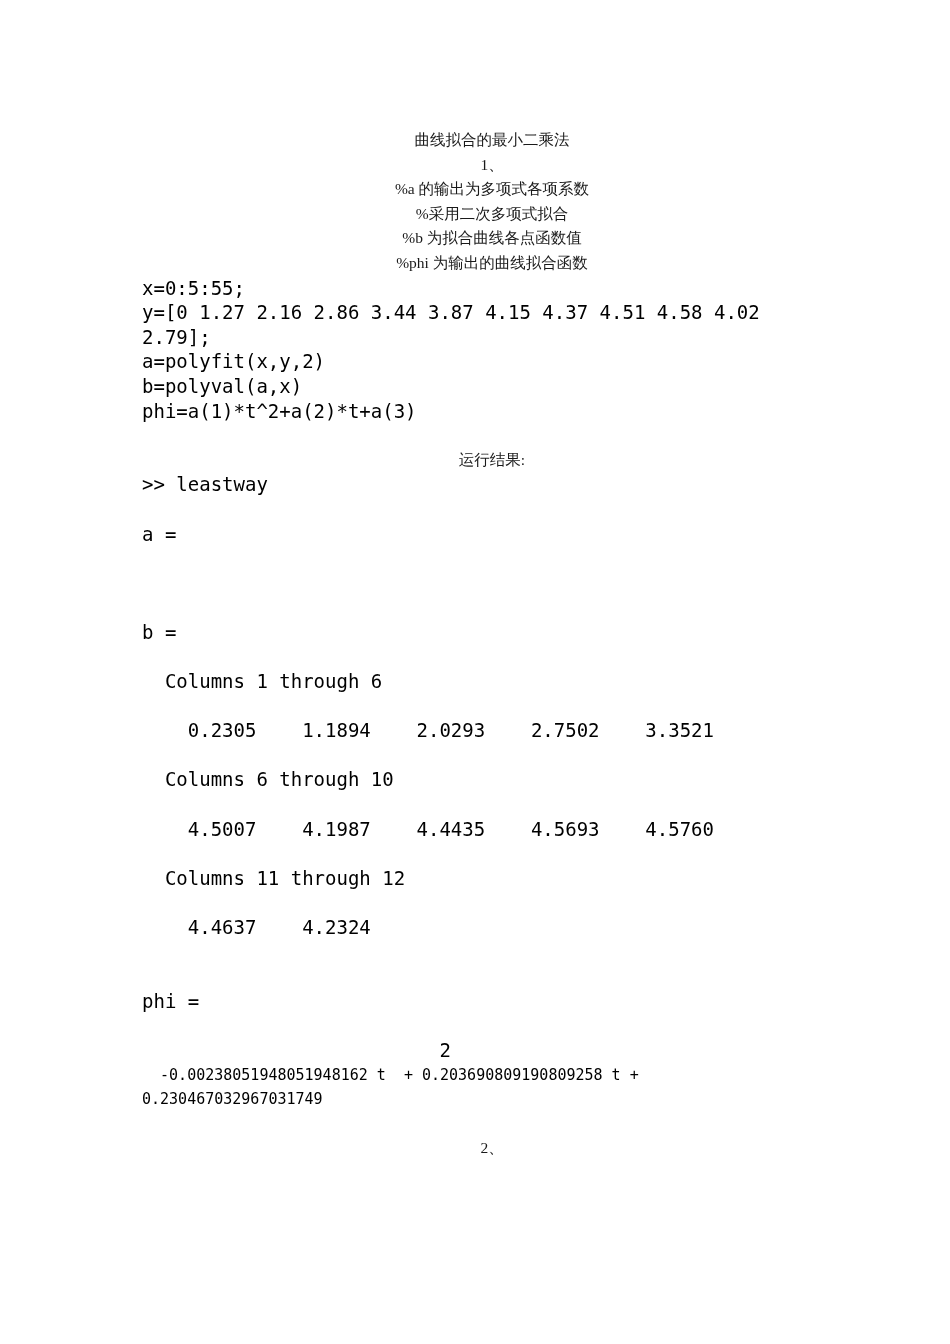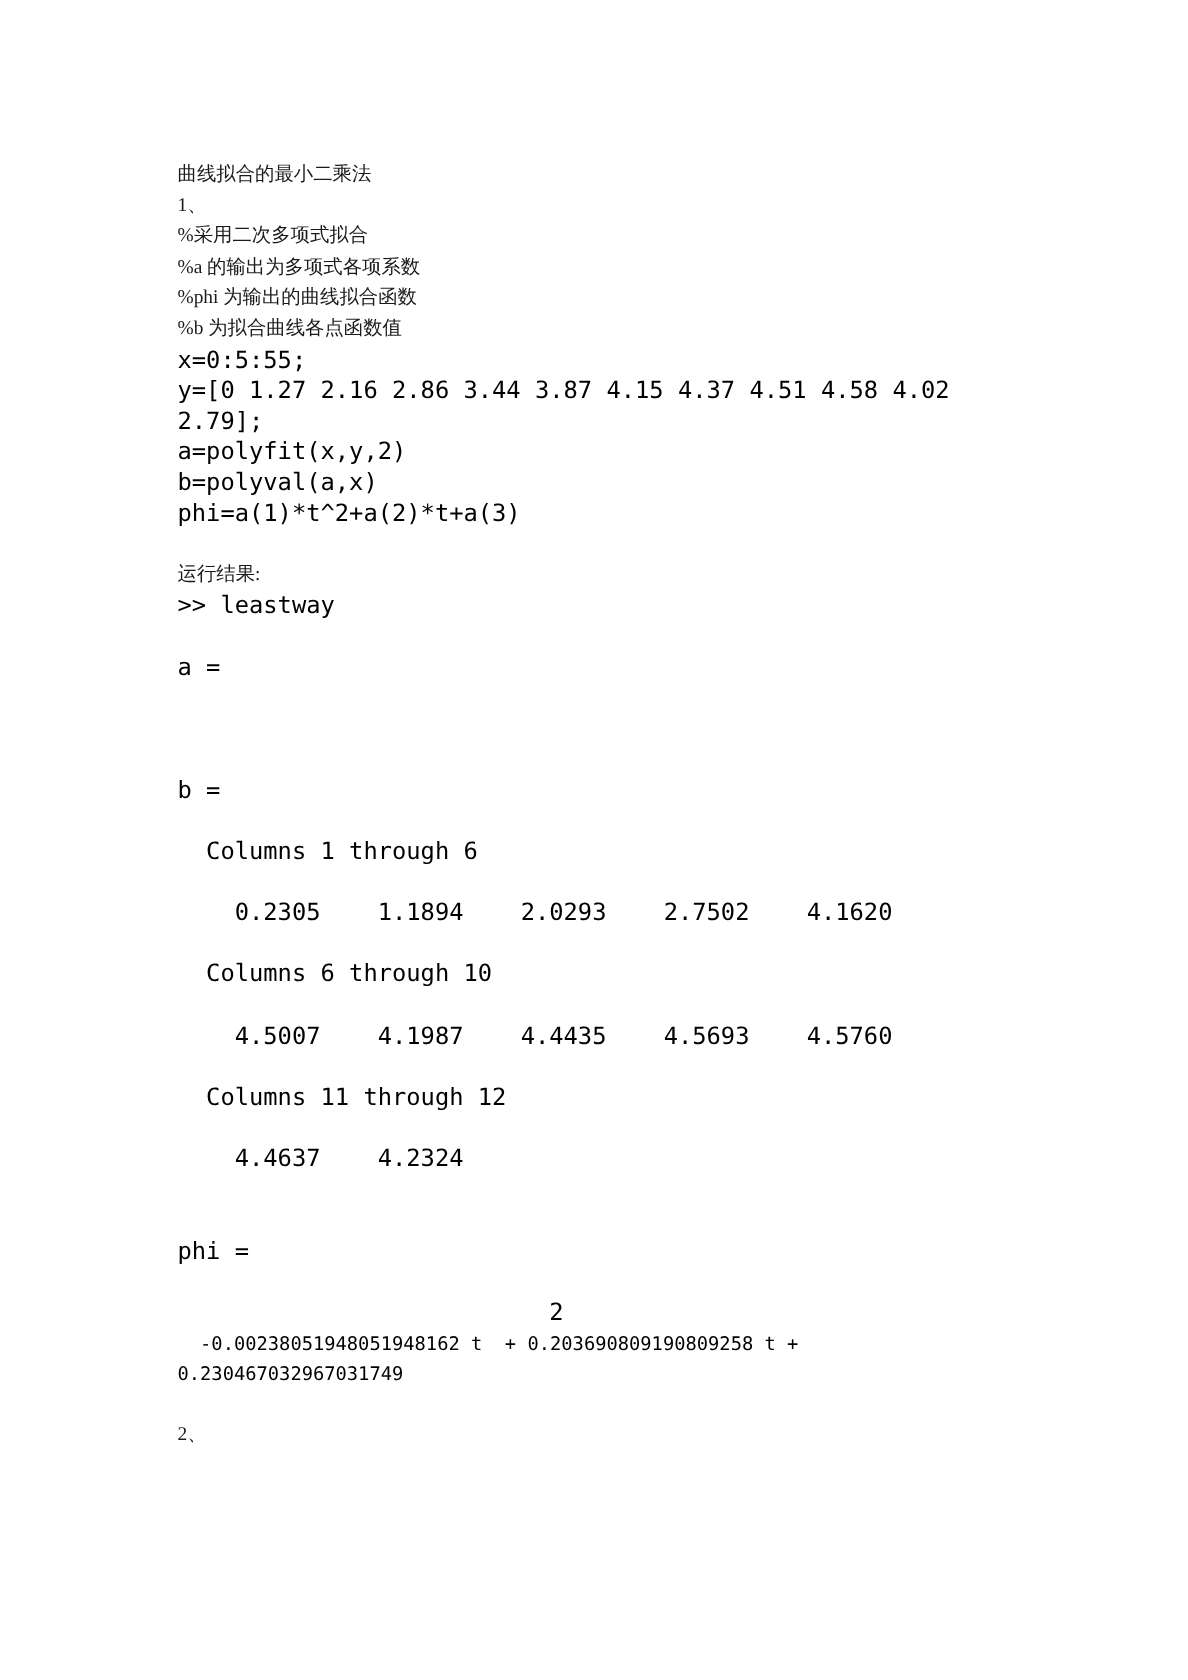--- a/index.html
+++ b/index.html
@@ -23,20 +23,21 @@
     width: 700px;
   }
 
   
   .cn {
     font-family: "Liberation Serif", "DejaVu Sans", serif;
     font-size: 15.5px;
     line-height: 24.6px;
     color: #1a1a1a;
     white-space: pre-wrap;
+    text-align: center;
   }
 
   
   .mono {
     font-family: "DejaVu Sans Mono", "Liberation Mono", monospace;
     font-size: 19px;
     line-height: 24.6px;
     color: #000000;
     white-space: pre;
   }
@@ -59,24 +60,24 @@
 </style>
 </head>
 <body>
 
 <div class="page">
 
   <div class="cn">曲线拟合的最小二乘法</div>
 
   <div class="cn">1、</div>
 
+  <div class="cn">%a 的输出为多项式各项系数</div>
   <div class="cn">%采用二次多项式拟合</div>
-  <div class="cn">%a 的输出为多项式各项系数</div>
+  <div class="cn">%b 为拟合曲线各点函数值</div>
   <div class="cn">%phi 为输出的曲线拟合函数</div>
-  <div class="cn">%b 为拟合曲线各点函数值</div>
 
   <div class="mono">x=0:5:55;</div>
   <div class="mono">y=[0 1.27 2.16 2.86 3.44 3.87 4.15 4.37 4.51 4.58 4.02</div>
   <div class="mono">2.79];</div>
   <div class="mono">a=polyfit(x,y,2)</div>
   <div class="mono">b=polyval(a,x)</div>
   <div class="mono">phi=a(1)*t^2+a(2)*t+a(3)</div>
 
   <div class="blank"></div>
 
@@ -89,21 +90,21 @@
   <div class="blank"></div>
 
   <div class="blank"></div>
   <div class="blank"></div>
 
   <div class="mono">b =</div>
   <div class="blank"></div>
 
   <div class="mono">  Columns 1 through 6</div>
   <div class="blank"></div>
-  <div class="mono">    0.2305    1.1894    2.0293    2.7502    4.1620</div>
+  <div class="mono">    0.2305    1.1894    2.0293    2.7502    3.3521</div>
   <div class="blank"></div>
 
   <div class="mono">  Columns 6 through 10</div>
   <div class="blank"></div>
   <div class="mono">    4.5007    4.1987    4.4435    4.5693    4.5760</div>
   <div class="blank"></div>
 
   <div class="mono">  Columns 11 through 12</div>
   <div class="blank"></div>
   <div class="mono">    4.4637    4.2324</div>

